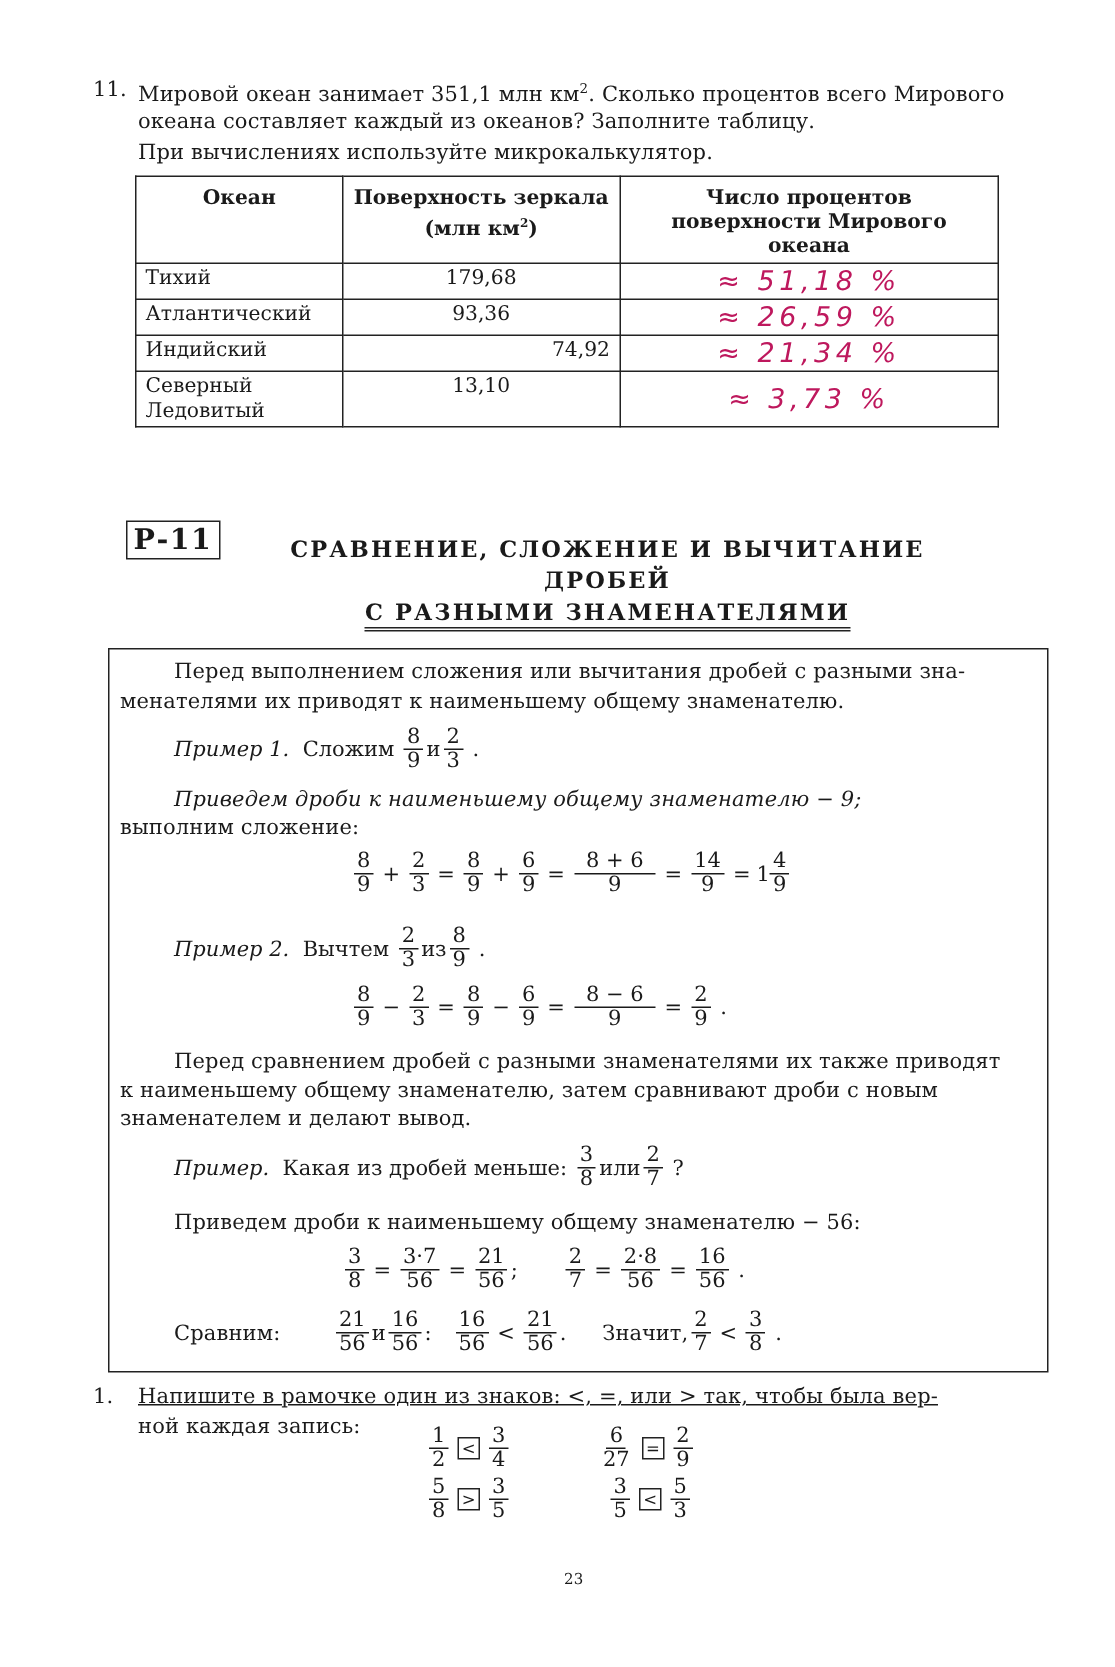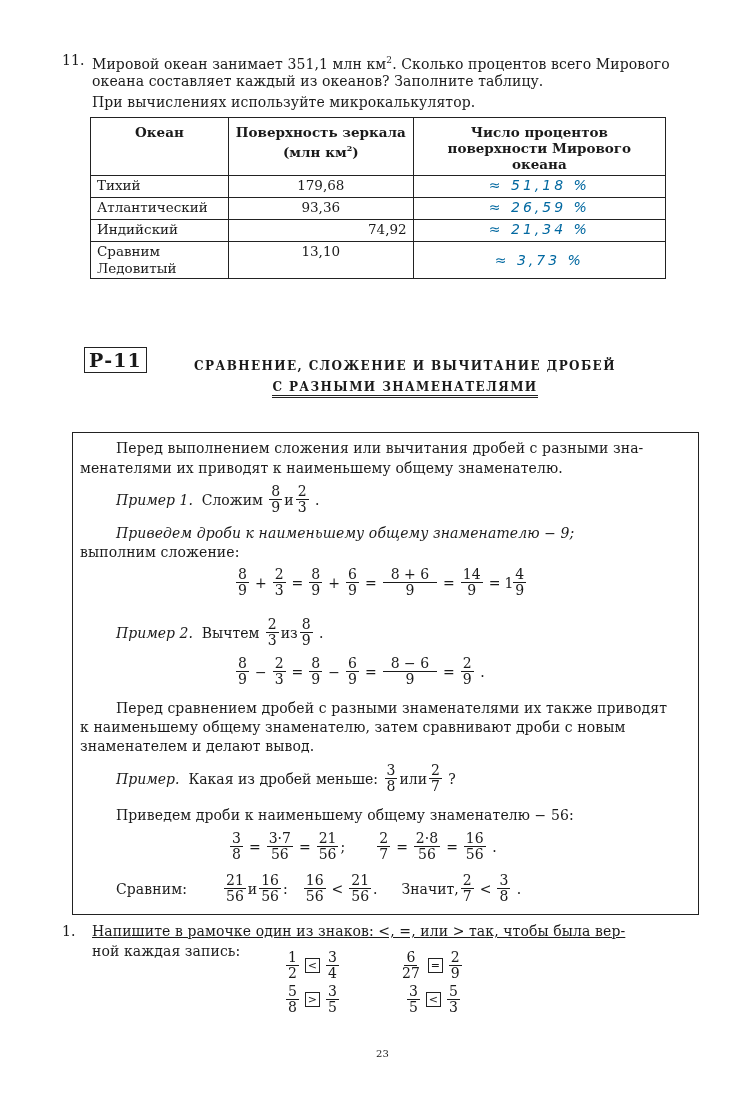--- a/index.html
+++ b/index.html
@@ -15,24 +15,24 @@
   .frac .num { border-bottom: 1px solid #1a1a1a; padding: 0 2px; }
   .frac .den { padding: 0 2px; }
   .op { display: inline-block; margin: 0 4px; vertical-align: middle; font-size: 14px; }
   .eq { font-size: 14px; white-space: nowrap; display: flex; align-items: center; }
 
   
   table.oceans { border-collapse: collapse; font-size: 13.5px; }
   table.oceans td, table.oceans th { border: 1.5px solid #222; padding: 1px 6px; vertical-align: top; }
   table.oceans th { font-weight: bold; text-align: center; line-height: 16px; padding-top: 6px; padding-bottom: 3px; }
   table.oceans tr.r td { height: 19px; }
-  .hand { font-family: "DejaVu Sans", sans-serif; font-style: italic; color: #0369a1; font-size: 14px; letter-spacing: 3px; }
+  .hand { font-family: "DejaVu Sans", sans-serif; font-style: italic; color: #be185d; font-size: 18px; letter-spacing: 3px; }
 
   .section-box { border: 1.5px solid #222; padding: 1px 4px; font-weight: bold; font-size: 19px; letter-spacing: 1px; }
-  .section-title { font-weight: bold; font-size: 12px; letter-spacing: 1.4px; text-align: center; line-height: 21px; }
+  .section-title { font-weight: bold; font-size: 15px; letter-spacing: 1.4px; text-align: center; line-height: 21px; }
   .dbl-under { border-bottom: 3px double #222; padding-bottom: 1px; }
 
   .rule-box { border: 1.5px solid #222; }
   .answer-box { display: inline-flex; width: 13px; height: 13px; border: 1.5px solid #222; align-items: center;
                 justify-content: center; font-family: "DejaVu Sans", sans-serif; font-size: 11px; vertical-align: middle; margin: 0 4px; }
 </style>
 </head>
 <body>
 
 <div class="abs txt" style="left:62px; top:51px;">11.</div>
@@ -70,21 +70,21 @@
     <td style="text-align:center">93,36</td>
     <td style="text-align:center"><span class="hand">≈ 26,59 %</span></td>
   </tr>
   <tr class="r">
     <td>Индийский</td>
     <td style="text-align:right">74,92</td>
     <td style="text-align:center"><span class="hand">≈ 21,34 %</span></td>
   </tr>
   <tr class="r">
     <td style="line-height:17px">
-          <div>Сравним</div>
+          <div>Северный</div>
           <div>Ледовитый</div>
         </td>
     <td style="text-align:center">13,10</td>
     <td style="text-align:center; vertical-align:middle"><span class="hand">≈ 3,73 %</span></td>
   </tr>
 </tbody>
   </table>
 
 <div class="abs section-box" style="left:84px; top:347px;">Р-11</div>
 <div class="abs section-title" style="left:160px; top:356px; width:490px;">

